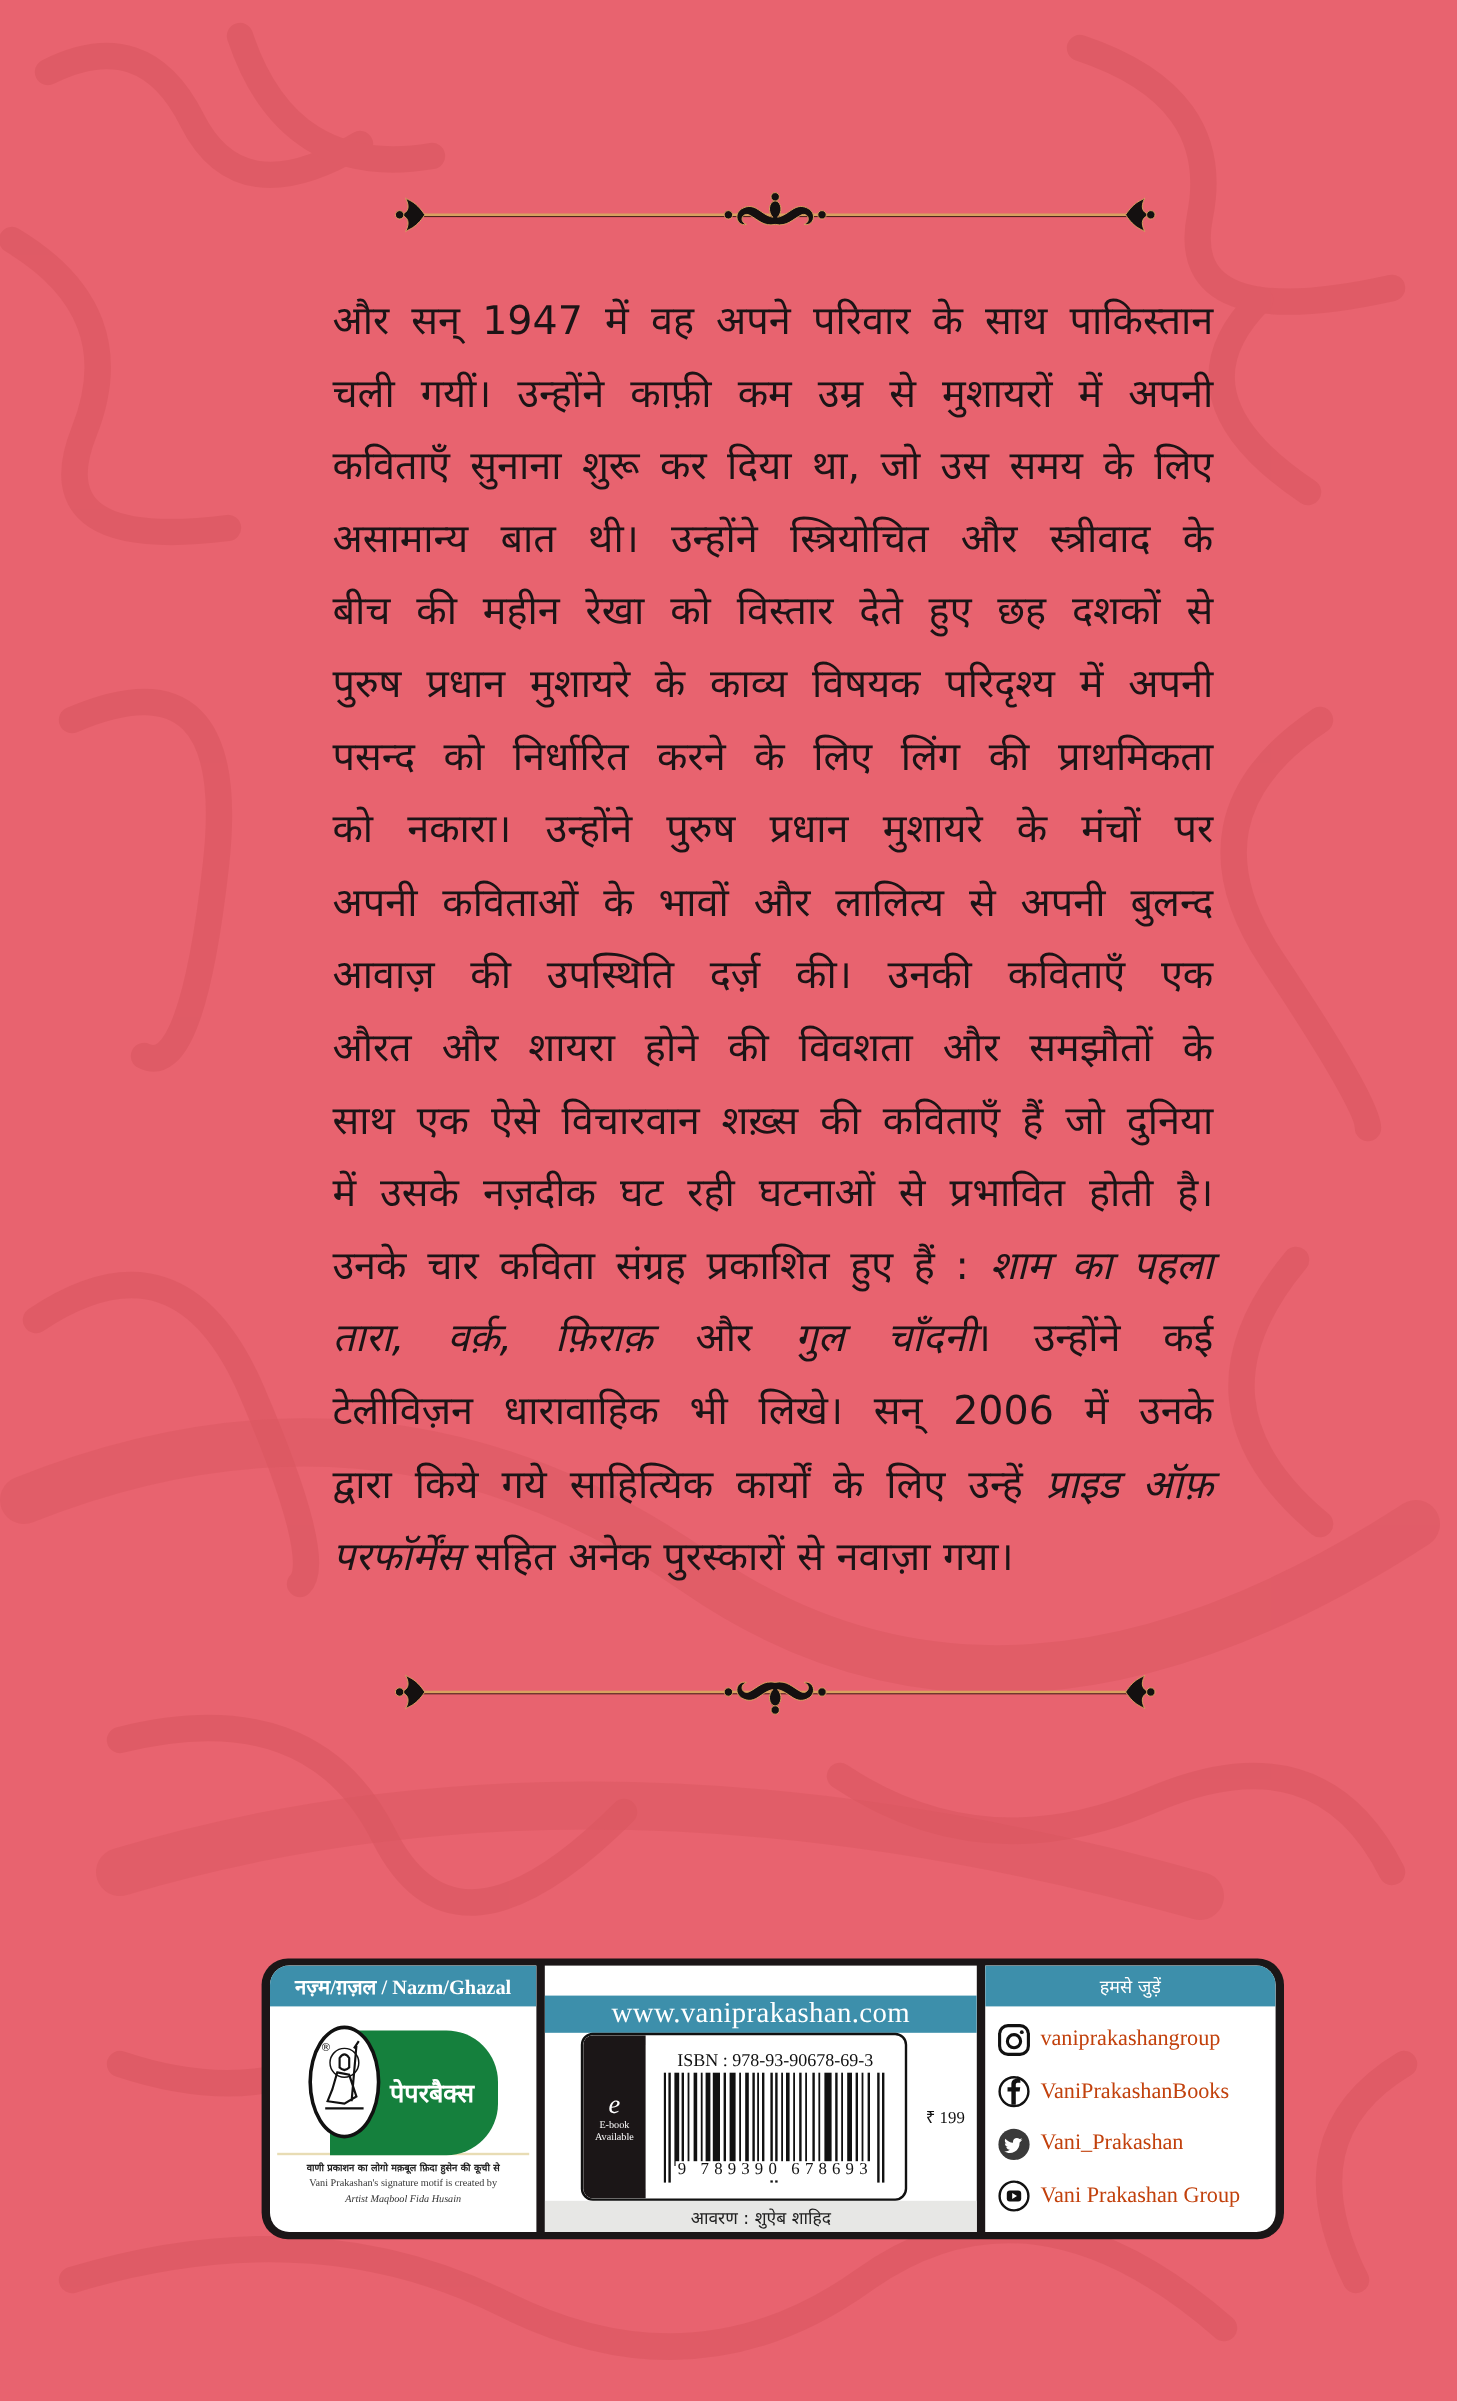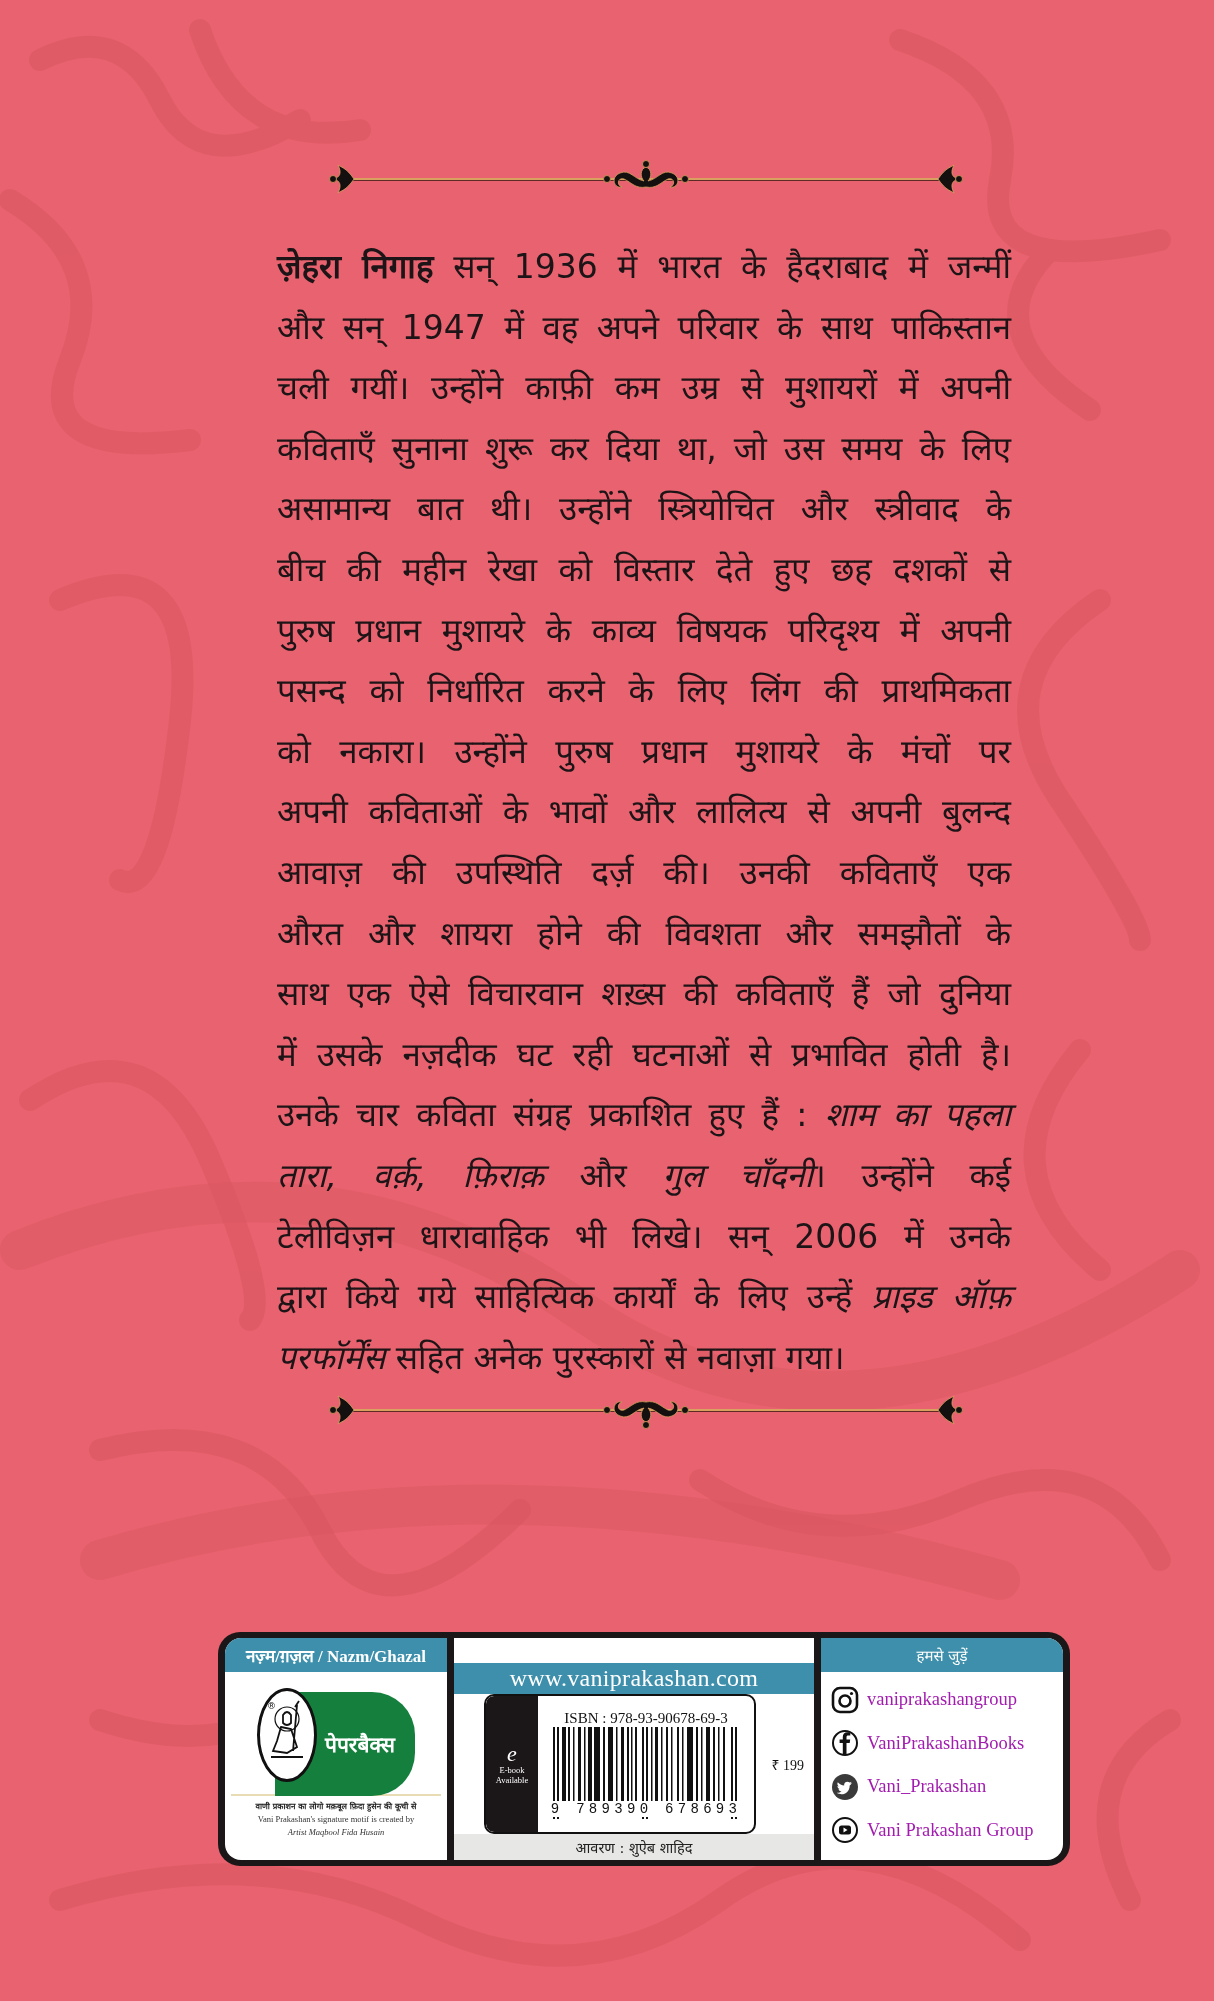--- a/index.html
+++ b/index.html
@@ -61,29 +61,29 @@
   }
   .ebook {
     width: 52px; background: #1b1617; color: #fff; display: flex; flex-direction: column;
     align-items: center; justify-content: center; font-family: "Liberation Serif", serif; border-radius: 8px 0 0 8px;
   }
   .ebook .e { font-style: italic; font-size: 22px; line-height: 22px; }
   .ebook .t { font-size: 8.5px; line-height: 10px; text-align: center; }
   .bc-area { flex: 1; display: flex; flex-direction: column; align-items: center; padding-top: 14px; }
   .isbn { font-family: "Liberation Serif", serif; font-size: 15px; color: #111; }
   .bars { width: 186px; height: 92px; }
-  .bc-num { font-family: Liberation Mono, monospace; font-size: 14px; letter-spacing: 4.3px; margin-top: -18px; background:#fff; padding: 0 2px; color:#111; }
+  .bc-num { font-family: Liberation Serif, serif; font-size: 14px; letter-spacing: 4.3px; margin-top: -18px; background:#fff; padding: 0 2px; color:#111; }
   .price { position: absolute; right: 10px; top: 50%; transform: translateY(-50%); font-family: "Liberation Serif", serif; font-size: 14px; color:#111; }
   .cover-credit {
     background: #e7e7e5; height: 28px; display: flex; align-items: center; justify-content: center;
     font-family: "DejaVu Sans", sans-serif; font-size: 14.5px; color: #222;
   }
 
   .socials { flex: 1; display: flex; flex-direction: column; justify-content: space-around; padding: 6px 0 8px 10px; }
-  .soc { display: flex; align-items: center; gap: 8px; font-family: "Liberation Serif", serif; font-size: 18.5px; color: #a21caf; white-space: nowrap; }
+  .soc { display: flex; align-items: center; gap: 8px; font-family: "Liberation Serif", serif; font-size: 18.5px; color: #c2410c; white-space: nowrap; }
   .soc svg { width: 28px; height: 28px; flex: none; }
 </style>
 </head>
 <body>
 
 <svg class="bg-pattern" viewBox="0 0 1214 2001" preserveAspectRatio="none">
   <g fill="none" stroke="#d9565f" stroke-width="22" stroke-linecap="round" opacity="0.55">
     <path d="M40 60 q80 -40 120 40 t140 20"></path>
     <path d="M10 200 q100 60 60 160 t120 80"></path>
     <path d="M200 30 q40 120 160 100"></path>
@@ -120,21 +120,20 @@
     <g fill="#141010" stroke="#d8a160" stroke-width="0.8">
       <circle cx="281" cy="20" r="3.5"></circle>
       <circle cx="359" cy="20" r="3.5"></circle>
       <path d="M320 8 c-6 2 -6 10 -2 14 c-10 -2 -14 -12 -24 -8 c-10 4 -6 16 2 14 c-6 -2 -4 -10 2 -8 c8 4 12 10 22 8 c10 2 14 -4 22 -8 c6 -2 8 6 2 8 c8 2 12 -10 2 -14 c-10 -4 -14 6 -24 8 c4 -4 4 -12 -2 -14 z"></path>
       <circle cx="320" cy="5" r="3.5"></circle>
     </g>
   </svg>
 </div>
 
 <div class="body-text">
-  <span class="line"><b>ज़ेहरा निगाह</b><span> सन् 1936 में भारत के हैदराबाद में जन्मीं</span></span>
   <span class="line">और सन् 1947 में वह अपने परिवार के साथ पाकिस्तान</span>
   <span class="line">चली गयीं। उन्होंने काफ़ी कम उम्र से मुशायरों में अपनी</span>
   <span class="line">कविताएँ सुनाना शुरू कर दिया था, जो उस समय के लिए</span>
   <span class="line">असामान्य बात थी। उन्होंने स्त्रियोचित और स्त्रीवाद के</span>
   <span class="line">बीच की महीन रेखा को विस्तार देते हुए छह दशकों से</span>
   <span class="line">पुरुष प्रधान मुशायरे के काव्य विषयक परिदृश्य में अपनी</span>
   <span class="line">पसन्द को निर्धारित करने के लिए लिंग की प्राथमिकता</span>
   <span class="line">को नकारा। उन्होंने पुरुष प्रधान मुशायरे के मंचों पर</span>
   <span class="line">अपनी कविताओं के भावों और लालित्य से अपनी बुलन्द</span>
   <span class="line">आवाज़ की उपस्थिति दर्ज़ की। उनकी कविताएँ एक</span>

